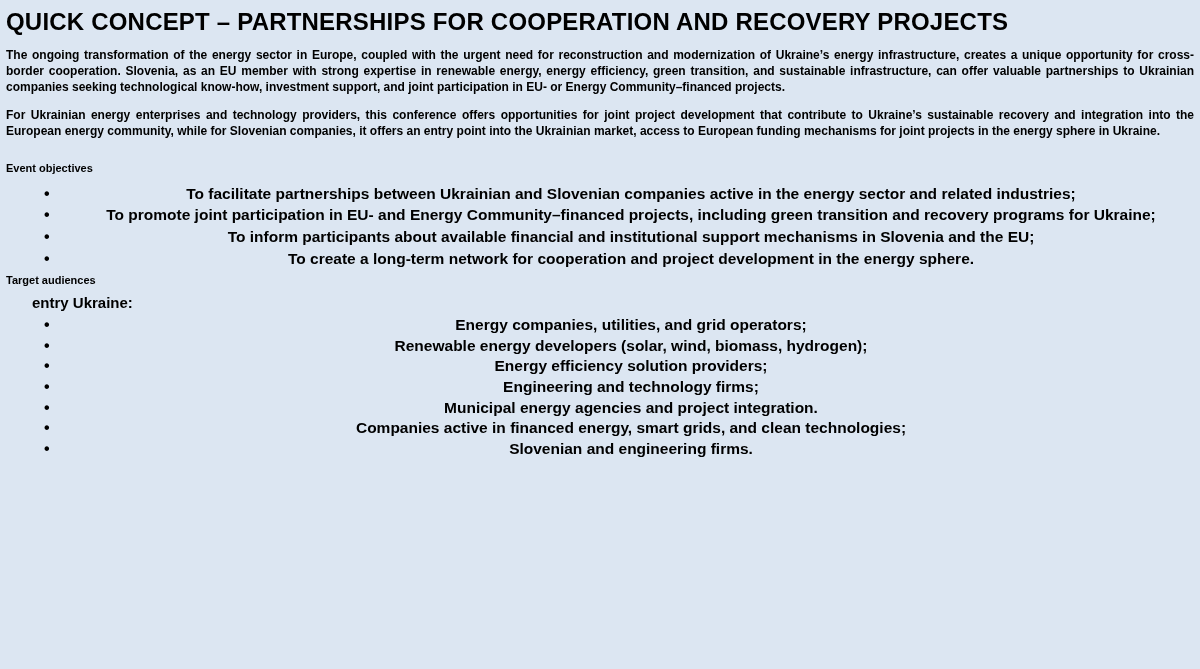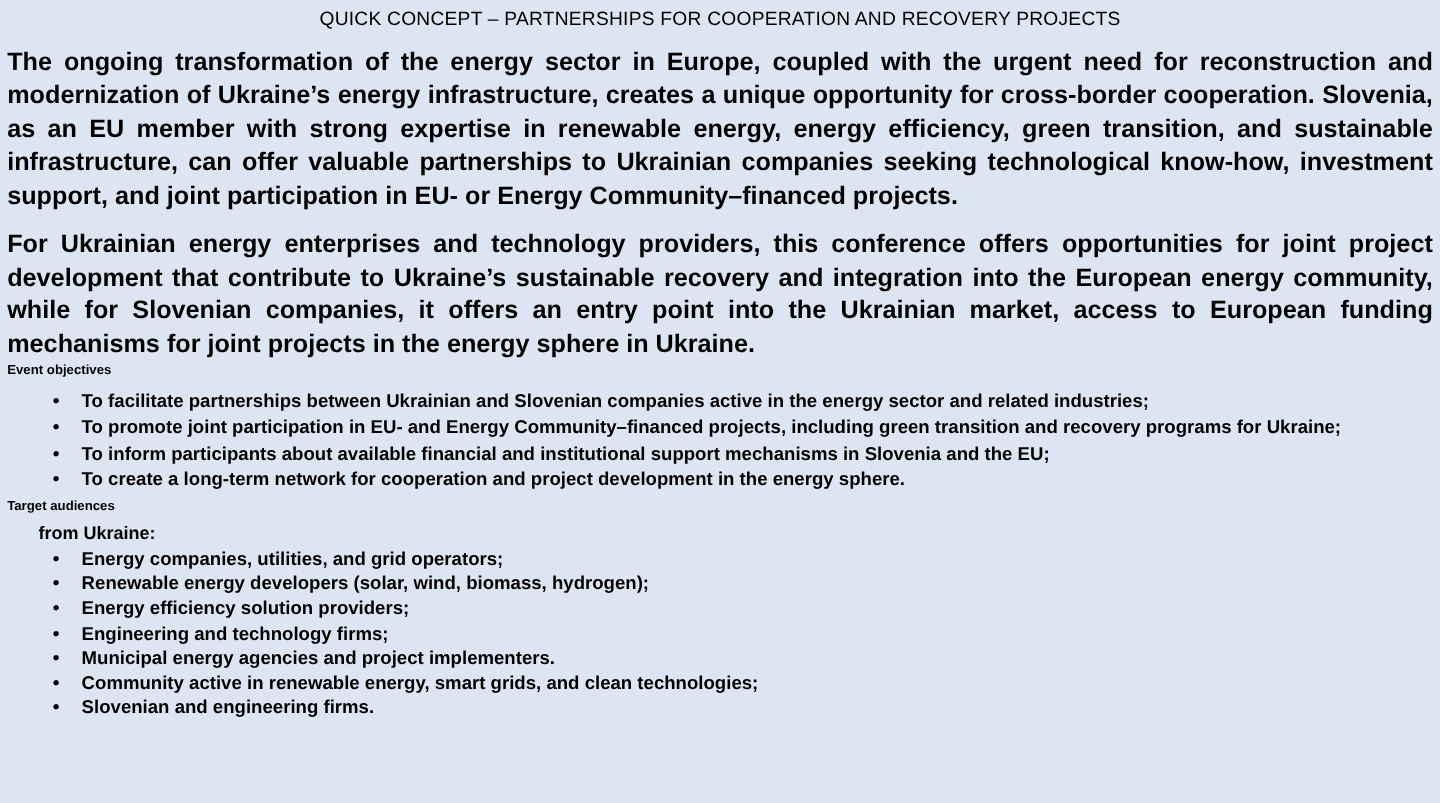--- a/index.html
+++ b/index.html
@@ -12,35 +12,34 @@
     background: #dce6f2;
     font-family: "Liberation Sans", sans-serif;
     color: #000000;
     overflow: hidden;
   }
   .page {
     padding: 4px 6px 0 6px;
     box-sizing: border-box;
   }
   .doc-title {
-    text-align: center;
-    font-size: 16px;
-    font-weight: normal;
+    font-size: 24px;
+    font-weight: bold;
     margin: 4px 0 12px 0;
     letter-spacing: 0.2px;
   }
   .para {
-    font-size: 21px;
+    font-size: 12px;
     font-weight: bold;
     text-align: justify;
     line-height: 1.33;
     margin: 0 0 12px 0;
   }
   .para.last {
-    margin-bottom: 2px;
+    margin-bottom: 22px;
   }
   .section-head {
     font-size: 11px;
     font-weight: bold;
     margin: 0 0 10px 0;
   }
   .section-head.spaced {
     margin-top: 5px;
     margin-bottom: 8px;
   }
@@ -49,20 +48,21 @@
     margin: 0 0 0 0;
     padding: 0;
   }
   ul.bullets li {
     position: relative;
     padding-left: 62px;
     font-size: 15.5px;
     font-weight: bold;
     line-height: 1.33;
     margin-bottom: 1px;
+    text-align: center;
   }
   ul.bullets li::before {
     content: "\2022";
     position: absolute;
     left: 38px;
     top: -1px;
     font-size: 16px;
     line-height: 1.33;
   }
   ul.bullets.tight li {
@@ -99,27 +99,27 @@
 
   <ul class="bullets objectives">
     <li>To facilitate partnerships between Ukrainian and Slovenian companies active in the energy sector and related industries;</li>
     <li>To promote joint participation in EU- and Energy Community–financed projects, including green transition and recovery programs for Ukraine;</li>
     <li>To inform participants about available financial and institutional support mechanisms in Slovenia and the EU;</li>
     <li>To create a long-term network for cooperation and project development in the energy sphere.</li>
   </ul>
 
   <div class="section-head spaced">Target audiences</div>
 
-  <div class="sub-head">from Ukraine:</div>
+  <div class="sub-head">entry Ukraine:</div>
   <ul class="bullets tight">
     <li>Energy companies, utilities, and grid operators;</li>
     <li>Renewable energy developers (solar, wind, biomass, hydrogen);</li>
     <li>Energy efficiency solution providers;</li>
     <li>Engineering and technology firms;</li>
-    <li>Municipal energy agencies and project implementers.</li>
+    <li>Municipal energy agencies and project integration.</li>
   </ul>
 
   <ul class="bullets tight">
-    <li>Community active in renewable energy, smart grids, and clean technologies;</li>
+    <li>Companies active in financed energy, smart grids, and clean technologies;</li>
     <li>Slovenian and engineering firms.</li>
   </ul>
 
 </div>
 
 </body></html>

